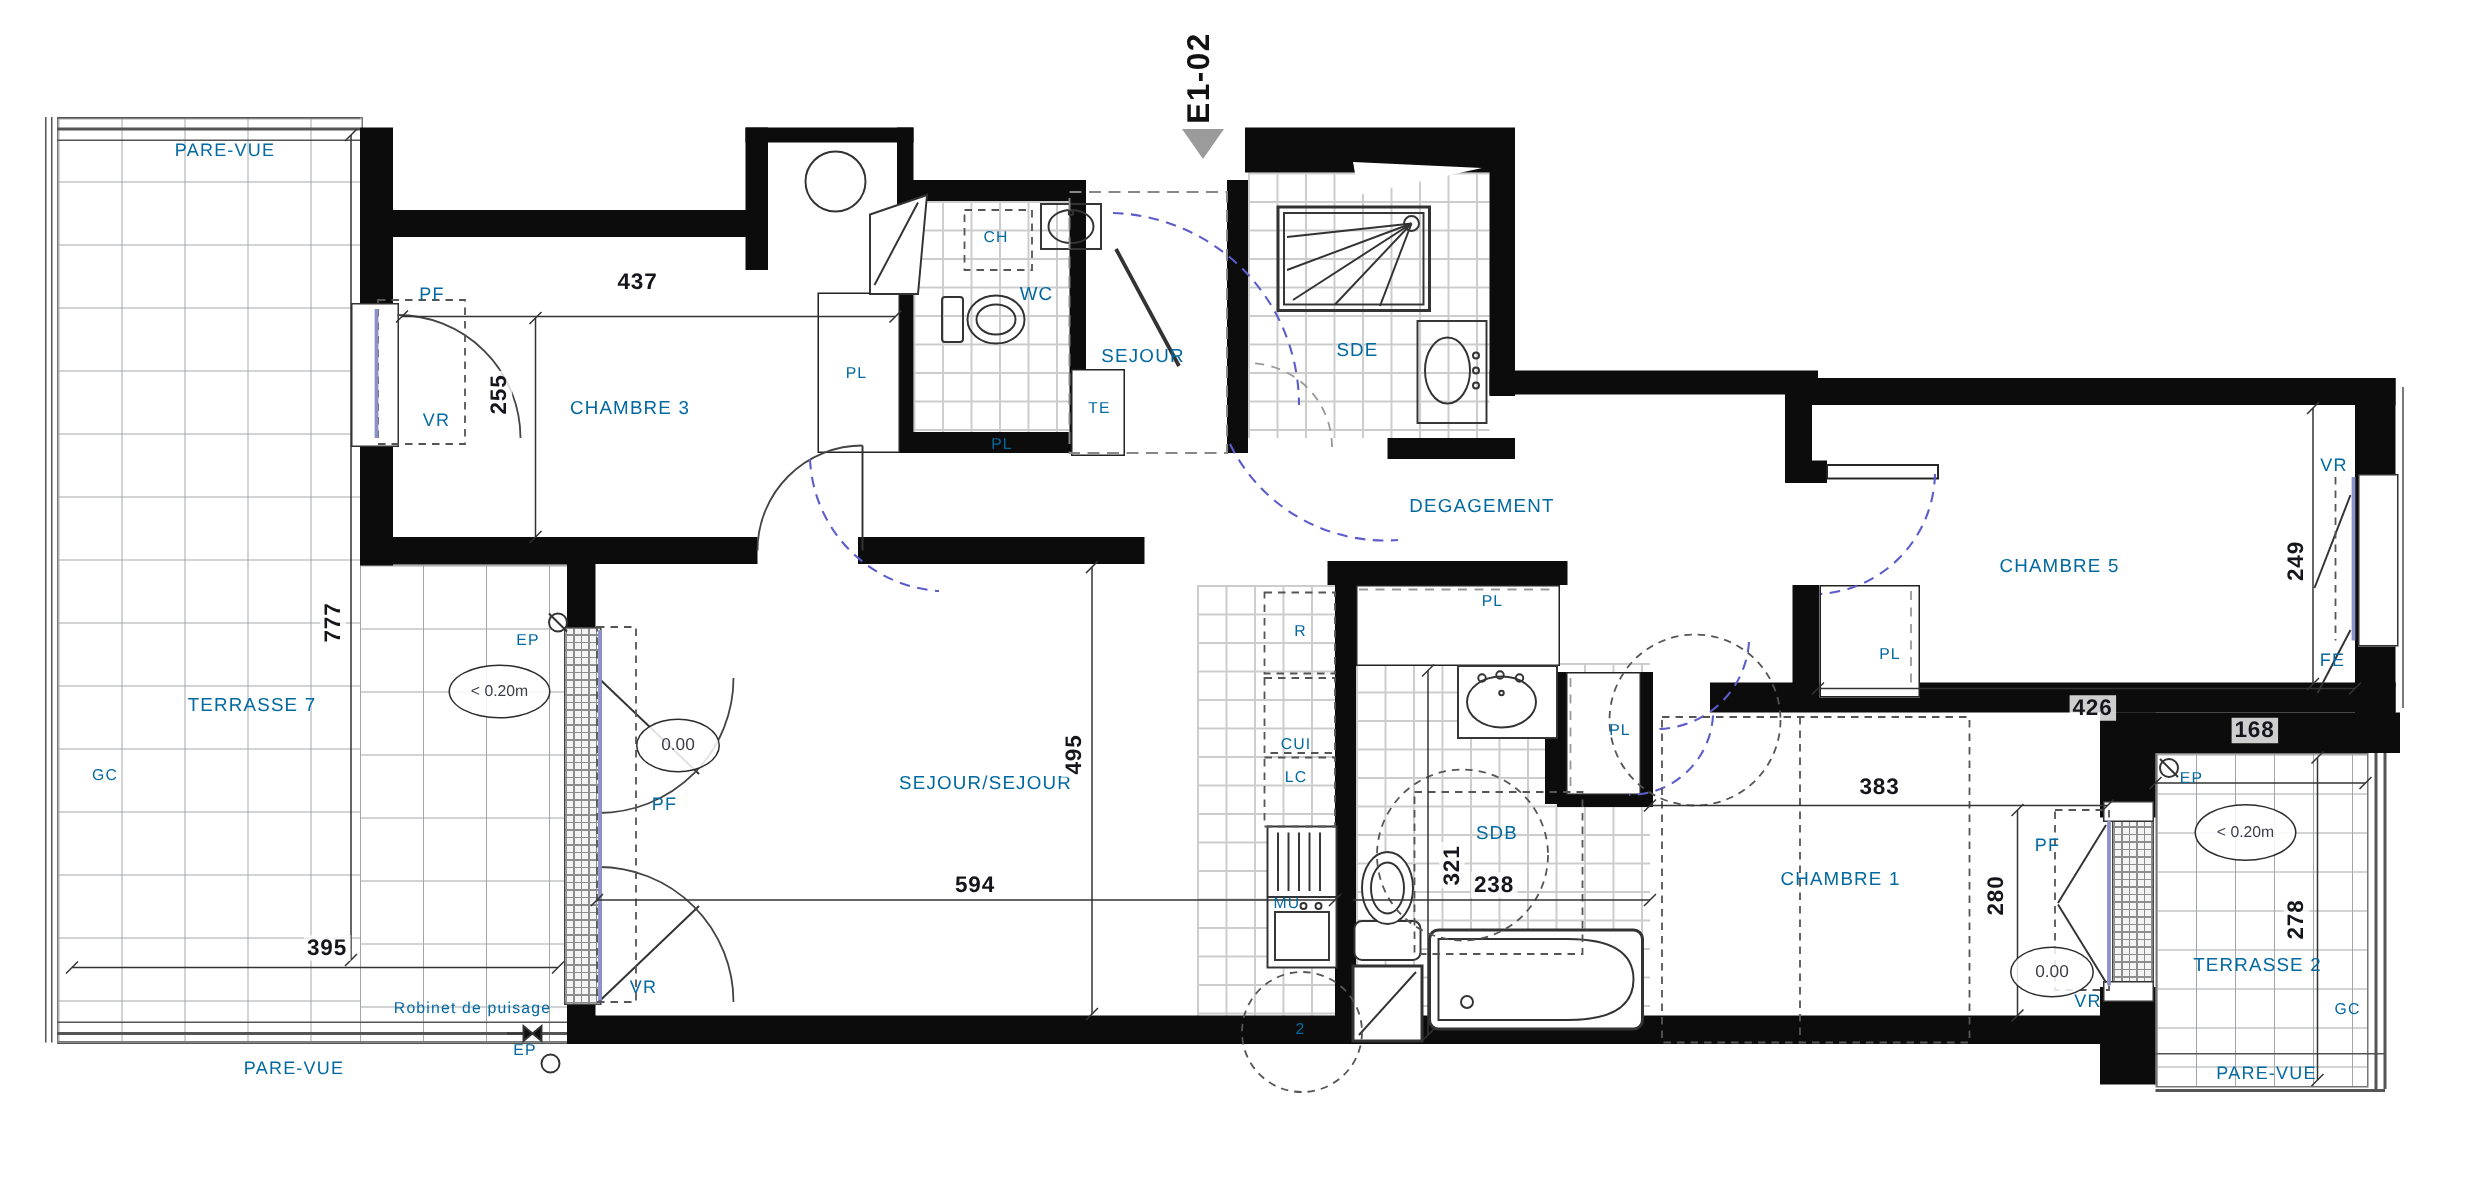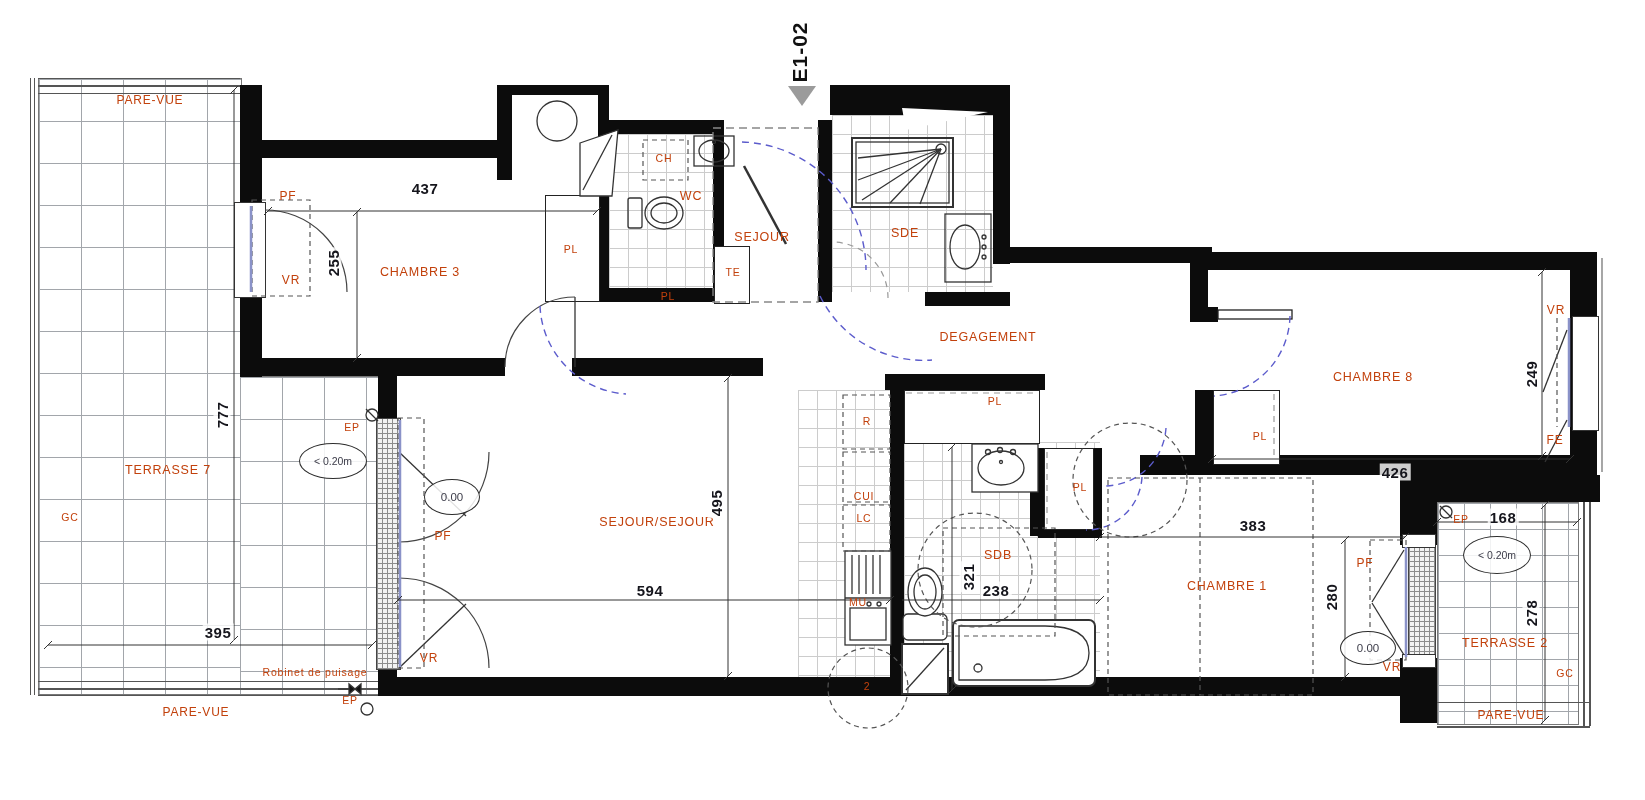--- a/index.html
+++ b/index.html
@@ -1,19 +1,19 @@
 <!DOCTYPE html>
 <html><head>
 <meta charset="utf-8">
 <style>
   html,body{margin:0;padding:0;background:#fff}
   #plan{position:relative;width:1645px;height:800px;background:#fff;overflow:hidden;
         font-family:"Liberation Sans",sans-serif}
   .wall{position:absolute;background:#0c0c0c}
-  .lbl{position:absolute;transform:translate(-50%,-50%);font-size:12px;color:#c2410c;
+  .lbl{position:absolute;transform:translate(-50%,-50%);font-size:12px;color:#0369a1;
        letter-spacing:.8px;white-space:nowrap;z-index:30}
   .rot{transform:translate(-50%,-50%) rotate(-90deg)}
   .room{font-size:12.5px}
   .sm{font-size:10.5px}
   .dim{font-weight:bold;font-size:15px;color:#15151c;letter-spacing:.5px;background:rgba(255,255,255,.8);padding:0 2px}
   .oval{position:absolute;transform:translate(-50%,-50%);border:1.4px solid #2d2d2d;border-radius:50%;
         display:flex;align-items:center;justify-content:center;font-size:11.5px;color:#3c3c49;
         background:rgba(255,255,255,.85);z-index:30;white-space:nowrap}
   .grid42{position:absolute;background-image:linear-gradient(#a2a6ab 1px,transparent 1px),
           linear-gradient(90deg,#a2a6ab 1px,transparent 1px);background-size:42px 42px;
@@ -266,40 +266,40 @@
   </svg>
 
   <div class="unit" style="left:800px;top:52px">E1-02</div>
   <div class="tri" style="left:802px;top:86px"></div>
 
   <div class="lbl room" style="left:420px;top:272px">CHAMBRE 3</div>
   <div class="lbl room" style="left:691px;top:196px">WC</div>
   <div class="lbl room" style="left:762px;top:237px">SEJOUR</div>
   <div class="lbl room" style="left:905px;top:233px">SDE</div>
   <div class="lbl room" style="left:988px;top:337px">DEGAGEMENT</div>
-  <div class="lbl room" style="left:1373px;top:377px">CHAMBRE 8</div>
+  <div class="lbl room" style="left:1373px;top:377px">CHAMBRE 5</div>
   <div class="lbl room" style="left:657px;top:522px">SEJOUR/SEJOUR</div>
   <div class="lbl room" style="left:998px;top:555px">SDB</div>
   <div class="lbl room" style="left:1227px;top:586px">CHAMBRE 1</div>
   <div class="lbl room" style="left:168px;top:470px">TERRASSE 7</div>
   <div class="lbl room" style="left:1505px;top:643px">TERRASSE 2</div>
 
   <div class="lbl dim" style="left:425px;top:188px">437</div>
   <div class="lbl dim rot" style="left:333px;top:263px">255</div>
   <div class="lbl dim" style="left:650px;top:590px">594</div>
   <div class="lbl dim rot" style="left:716px;top:503px">495</div>
   <div class="lbl dim" style="left:996px;top:590px">238</div>
   <div class="lbl dim rot" style="left:968px;top:577px">321</div>
   <div class="lbl dim" style="left:1253px;top:525px">383</div>
   <div class="lbl dim rot" style="left:1331px;top:597px">280</div>
   <div class="lbl dim" style="left:1395px;top:472px">426</div>
   <div class="lbl dim rot" style="left:1531px;top:374px">249</div>
   <div class="lbl dim" style="left:218px;top:632px">395</div>
   <div class="lbl dim rot" style="left:222px;top:415px">777</div>
-  <div class="lbl dim" style="left:1503px;top:517px">168</div>
+  <div class="lbl dim" style="left:1503px;top:487px">168</div>
   <div class="lbl dim rot" style="left:1531px;top:613px">278</div>
 
   <div class="lbl" style="left:150px;top:100px">PARE-VUE</div>
   <div class="lbl" style="left:196px;top:712px">PARE-VUE</div>
   <div class="lbl" style="left:1511px;top:715px">PARE-VUE</div>
   <div class="lbl" style="left:288px;top:196px">PF</div>
   <div class="lbl" style="left:291px;top:280px">VR</div>
   <div class="lbl sm" style="left:664px;top:158px">CH</div>
   <div class="lbl sm" style="left:571px;top:249px">PL</div>
   <div class="lbl sm" style="left:668px;top:296px">PL</div>

